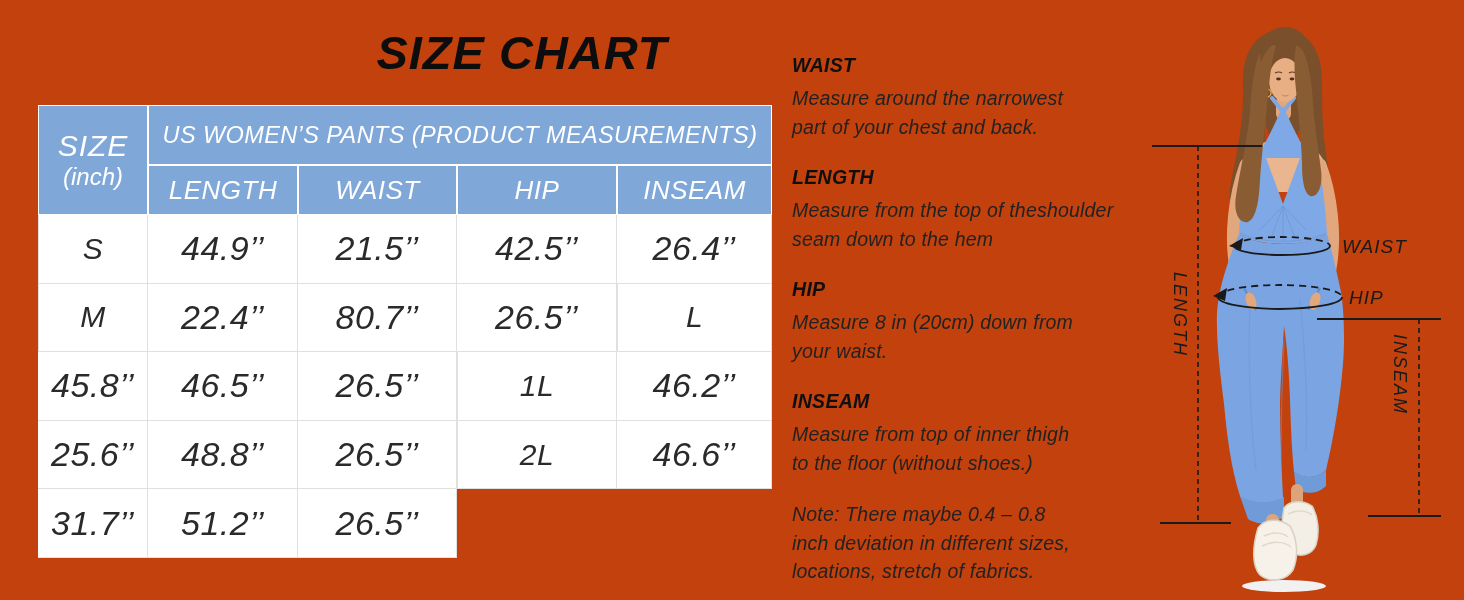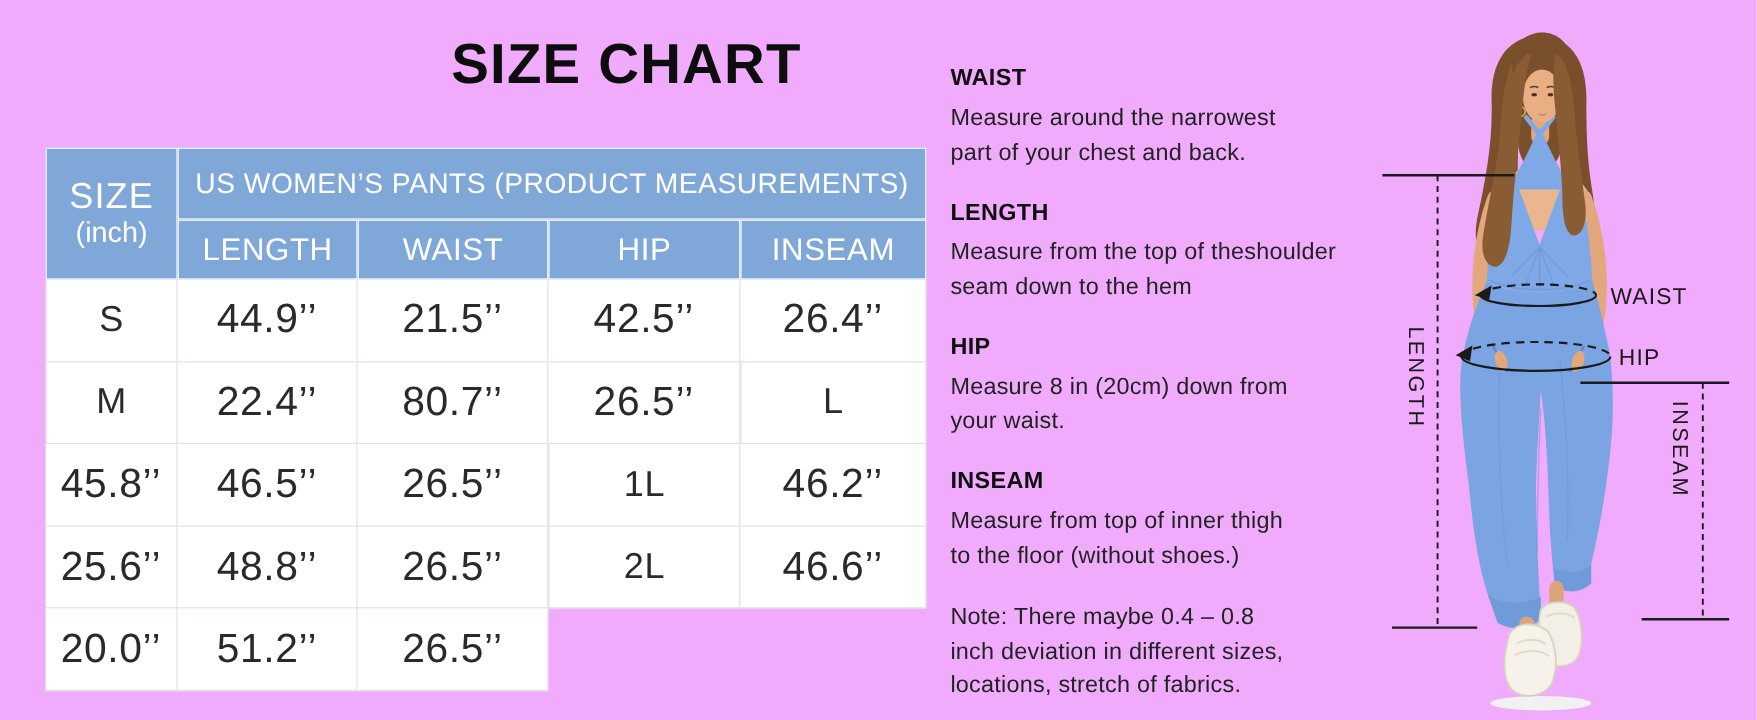--- a/index.html
+++ b/index.html
@@ -1,27 +1,27 @@
 <!DOCTYPE html>
 <html><head>
 <meta charset="utf-8">
 <style>
   html,body{margin:0;padding:0;background:#fff;}
   .canvas{
-    position:relative;width:1464px;height:600px;background:#f0abfc;overflow:hidden;
-    font-family:"Liberation Sans", sans-serif;color:#1a1a1a;
+    position:relative;width:1464px;height:600px;background:#c2410c;overflow:hidden;
+    font-family:"Liberation Sans", sans-serif;color:#1a1a1a;font-style:italic;
   }
   
   .title{
     position:absolute;left:262px;top:29px;width:520px;margin:0;
     text-align:center;font-size:47px;font-weight:bold;letter-spacing:1px;color:#0d0d0d;line-height:1;
   }
   
   .sizetable{
-    position:absolute;left:38px;top:123px;width:734px;height:453px;
+    position:absolute;left:38px;top:105px;width:734px;height:453px;
     display:grid;
     grid-template-columns:110px 150px 159px 160px 155px;
     grid-template-rows:60px 50px repeat(5, 68.6px);
   }
   .cell{display:flex;align-items:center;justify-content:center;box-sizing:border-box;}
   .cell.head{background:#7fa7d8;color:#fff;border:1.5px solid #fff;}
   .corner{grid-row:1/3;grid-column:1;flex-direction:column;line-height:1.15;}
   .corner .c-size{font-size:30px;font-weight:500;letter-spacing:1px;}
   .corner .c-unit{font-size:24px;}
   .group{grid-column:2/6;font-size:23.5px;letter-spacing:.4px;white-space:nowrap;}
@@ -83,21 +83,21 @@
     <div class="cell body">26.5’’</div>
 
     <div class="cell body first">1L</div>
     <div class="cell body">46.2’’</div>
     <div class="cell body">25.6’’</div>
     <div class="cell body">48.8’’</div>
     <div class="cell body">26.5’’</div>
 
     <div class="cell body first">2L</div>
     <div class="cell body">46.6’’</div>
-    <div class="cell body">20.0’’</div>
+    <div class="cell body">31.7’’</div>
     <div class="cell body">51.2’’</div>
     <div class="cell body">26.5’’</div>
   </div>
 
   <div class="guide">
     <section>
       <h3>WAIST</h3>
       <p>Measure around the narrowest
 part of your chest and back.</p>
     </section>

